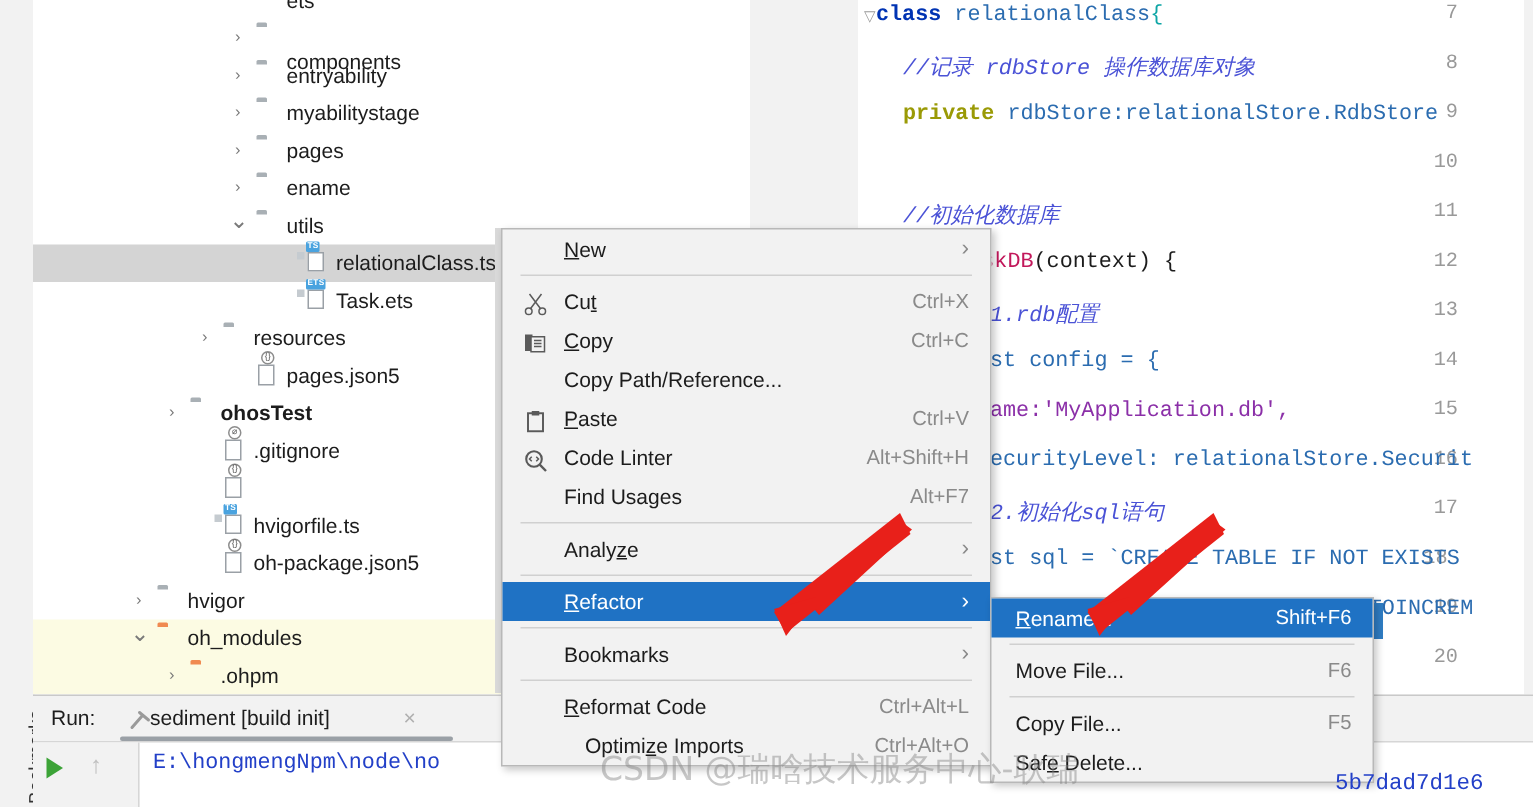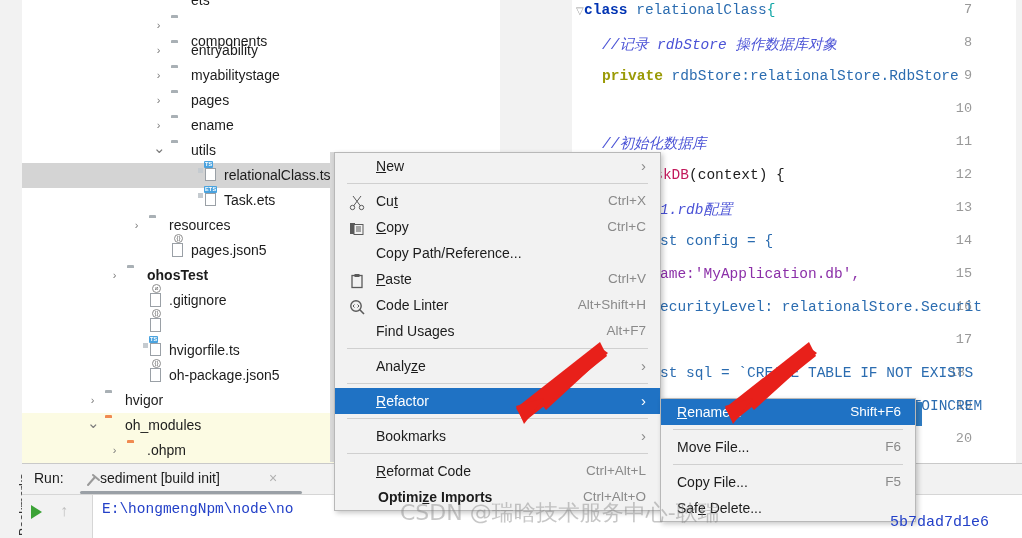--- a/index.html
+++ b/index.html
@@ -255,20 +255,21 @@
   <div class="cline" style="top:167px;left:102px;"><span class="fn">initTaskDB</span><span class="id">(context) {</span></div>
 
   <div class="cline" style="top:200px;left:160px;"><span class="cm">1.rdb配置</span></div>
 
   <div class="cline" style="top:233px;left:160px;"><span class="ty">st config = {</span></div>
 
   <div class="cline" style="top:266px;left:160px;"><span class="pu">ame:'MyApplication.db',</span></div>
 
   <div class="cline" style="top:299px;left:160px;"><span class="ty">ecurityLevel: relationalStore.Securit</span></div>
 
+  <div class="cline" style="top:332px;left:160px;"><span class="cm">2.初始化sql语句</span></div>
 
   <div class="cline" style="top:365px;left:160px;"><span class="ty">st sql = `CREATE TABLE IF NOT EXISTS</span></div>
 
   <div class="cline" style="top:398px;left:195px;"><span class="ty">ID INTEGER PRIMARY KEY AUTOINCREM</span></div>
 
   <div class="cline" style="top:431px;left:195px;"><span class="ty">NAME TEXT NOT NULL</span></div>
 </div>
 <div class="abs" id="edit-scroll"></div>
 <div class="abs" id="blue-mark"></div>
 
@@ -354,21 +355,21 @@
     <div class="mi">
       <span class="mlabel" style="left:41px;">Bookmarks</span>
       <span class="msub" style="right:14px;font-size:15px;">›</span>
     </div>
     <div class="msep"></div>
     <div class="mi">
       <span class="mlabel" style="left:41px;"><u>R</u>eformat Code</span>
       <span class="macc">Ctrl+Alt+L</span>
     </div>
     <div class="mi">
-      <span class="mlabel" style="left:43px;font-weight:bold;">Optimi<u>z</u>e Imports</span>
+      <span class="mlabel" style="left:55px;">Optimi<u>z</u>e Imports</span>
       <span class="macc">Ctrl+Alt+O</span>
     </div>
   </div>
 
 <div class="abs" id="sub-menu">
     <div class="mi hl">
       <span class="mlabel" style="left:16px;"><u>R</u>ename...</span>
       <span class="macc">Shift+F6</span>
     </div>
     <div class="msep"></div>

